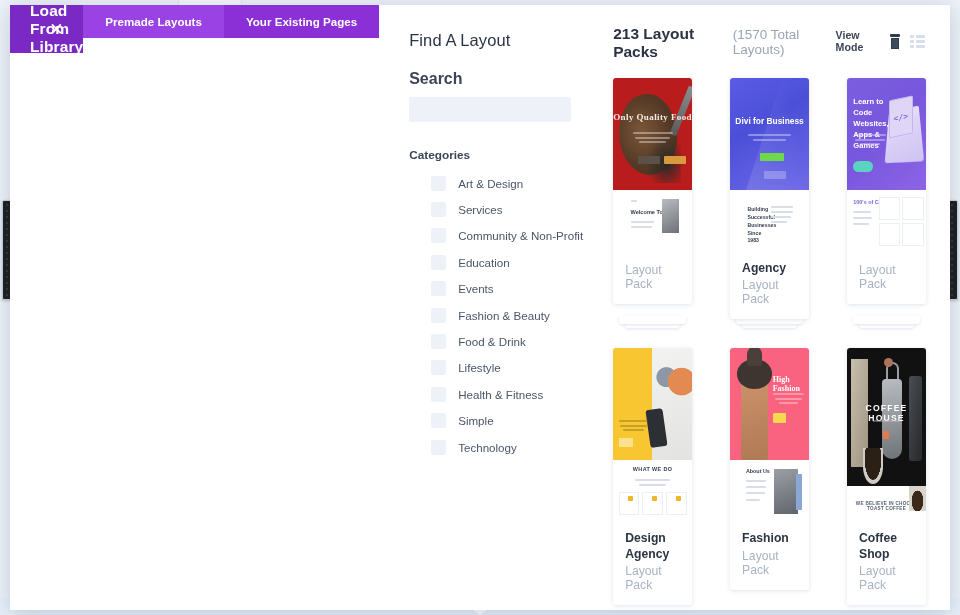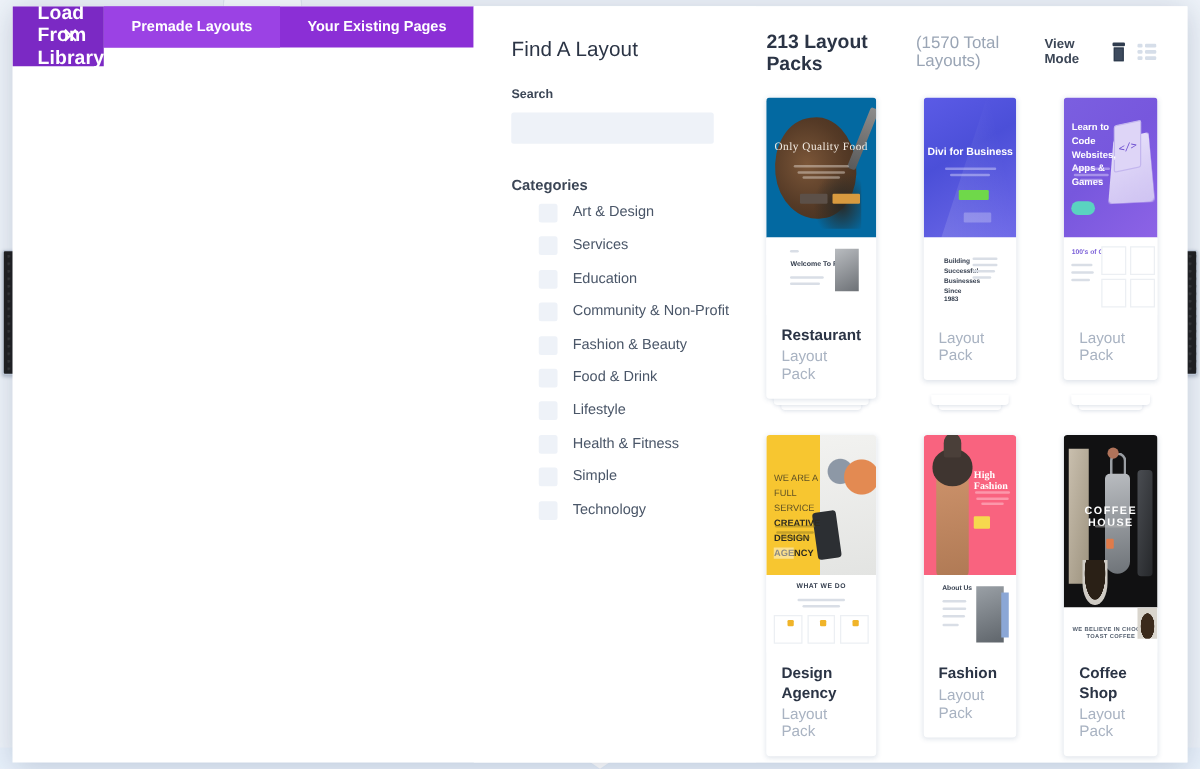--- a/index.html
+++ b/index.html
@@ -102,36 +102,36 @@
   .sidebar {
     width: 226px; flex: 0 0 226px;
     padding: 26px 18px 10px 30px;
     background: #fff;
   }
   .sidebar h2 {
     font-size: 16.5px; color: #2b3445; font-weight: normal;
     margin-bottom: 20px; letter-spacing: .1px;
   }
   .field-label {
-    font-size: 10px; color: #3c4656; font-weight: bold;
+    font-size: 16px; color: #3c4656; font-weight: bold;
     margin-bottom: 9px;
   }
   .search-box {
     width: 162px; height: 25px;
     background: #eef2f8; border: none; border-radius: 2px;
     outline: none; padding: 0 8px;
     font-size: 11.5px; color: #3c4656;
     font-family: "Liberation Sans", sans-serif;
   }
   .cat-title {
     font-size: 11.8px; color: #3c4656; font-weight: bold;
     margin: 26px 0 8px 0;
   }
   .cat-row {
-    display: flex; 
+    display: flex; align-items: center;
     height: 26.4px; cursor: pointer; padding-left: 22px;
   }
   .cat-box {
     width: 15px; height: 15px; flex: 0 0 15px;
     background: #eef2f8; border-radius: 2px;
     margin-right: 12px;
   }
   .cat-label { font-size: 11.6px; color: #4a5668; }
 
   
@@ -193,21 +193,21 @@
     font-family:"Liberation Serif", serif;
   }
   .lines { position:absolute; left:0; right:0; }
   .lines i {
     display:block; height:2px; margin:2.5px auto;
     background: currentColor; opacity:.45; border-radius:1px;
   }
   .btn-pill { display:inline-block; height:8px; border-radius:1px; }
 
   
-  .t-rest { background:#0369a1; }
+  .t-rest { background:#b91c1c;font-weight:bold; }
   .t-rest .board {
     position:absolute; left:8%; top:14%; width:74%; height:72%;
     background: radial-gradient(ellipse at 40% 45%, #7b5638 0%, #553a26 55%, #3f2c1d 100%);
     border-radius: 50% 46% 48% 50%/52% 50% 50% 48%;
     transform: rotate(-6deg);
   }
   .t-rest .knife {
     position:absolute; right:8%; top:6%; width:7px; height:46%;
     background: linear-gradient(180deg,#8c8c8c,#5a5a5a);
     transform: rotate(22deg); border-radius:2px;
@@ -381,25 +381,29 @@
       <div class="cat-row">
         <span class="cat-box"></span>
         <span class="cat-label">Art &amp; Design</span>
       </div>
       <div class="cat-row">
         <span class="cat-box"></span>
         <span class="cat-label">Services</span>
       </div>
       <div class="cat-row">
         <span class="cat-box"></span>
+        <span class="cat-label">Community &amp; Non-Profit</span>
+      </div>
+      <div class="cat-row">
+        <span class="cat-box"></span>
         <span class="cat-label">Education</span>
       </div>
       <div class="cat-row">
         <span class="cat-box"></span>
-        <span class="cat-label">Community &amp; Non-Profit</span>
+        <span class="cat-label">Events</span>
       </div>
       <div class="cat-row">
         <span class="cat-box"></span>
         <span class="cat-label">Fashion &amp; Beauty</span>
       </div>
       <div class="cat-row">
         <span class="cat-box"></span>
         <span class="cat-label">Food &amp; Drink</span>
       </div>
       <div class="cat-row">
@@ -461,21 +465,20 @@
               <div style="position:absolute;top:64%;left:31%;"><span class="btn-pill" style="width:22px;background:#5c5048;"></span><span class="btn-pill" style="width:22px;background:#d89a3f;margin-left:4px;"></span></div>
             </div>
             <div class="thumb-sub">
               <div class="sub-h" style="left:22%;top:30%;font-size:5.6px;">Welcome To Rosa</div>
               <div class="sub-line" style="left:22%;top:16%;width:8%;"></div>
               <div class="sub-line" style="left:22%;top:50%;width:30%;"></div>
               <div class="sub-line" style="left:22%;top:58%;width:27%;"></div>
               <div class="sub-img" style="left:62%;top:15%;width:22%;height:54%;background:linear-gradient(150deg,#b9bcc0,#6d7176);"></div>
             </div>
             <div class="card-meta">
-              <div class="card-title">Restaurant</div>
               <div class="card-sub">Layout Pack</div>
             </div>
           </div>
         </div>
 
         <div class="card-wrap">
           <div class="stack2"></div>
           <div class="stack1"></div>
           <div class="card">
             <div class="thumb t-agency">
@@ -488,20 +491,21 @@
               <div style="position:absolute;top:62%;left:38%;"><span class="btn-pill" style="width:24px;background:#6fd84a;"></span><span class="btn-pill" style="width:22px;background:rgba(255,255,255,.25);margin-left:4px;"></span></div>
             </div>
             <div class="thumb-sub">
               <div class="sub-h" style="left:22%;top:26%;font-size:5.2px;width:26%;line-height:1.5;">Building Successful Businesses Since 1983</div>
               <div class="sub-line" style="left:52%;top:26%;width:28%;"></div>
               <div class="sub-line" style="left:52%;top:34%;width:28%;"></div>
               <div class="sub-line" style="left:52%;top:42%;width:25%;"></div>
               <div class="sub-line" style="left:52%;top:50%;width:20%;"></div>
             </div>
             <div class="card-meta">
+              <div class="card-title">Agency</div>
               <div class="card-sub">Layout Pack</div>
             </div>
           </div>
         </div>
 
         <div class="card-wrap">
           <div class="stack2"></div>
           <div class="stack1"></div>
           <div class="card">
             <div class="thumb t-lms">
@@ -531,25 +535,20 @@
           </div>
         </div>
 
         <div class="card-wrap">
 
           <div class="card">
             <div class="thumb t-design">
               <div class="ypanel"></div>
               <div class="photo"></div>
               <div class="phone"></div>
-              <div class="dtitle">
-                <span class="thin">WE ARE A FULL SERVICE</span><br>
-                <span>CREATIVE</span><br>
-                <span>DESIGN AGENCY</span>
-              </div>
               <div class="lines" style="top:62%;left:7%;width:38%;color:#8a7420;">
                   <i style="width:96%"></i>
                   <i style="width:92%"></i>
                   <i style="width:72%"></i>
                 </div>
               <div style="position:absolute;left:7%;bottom:12%;width:18%;height:9px;background:rgba(255,255,255,.45);"></div>
             </div>
             <div class="thumb-sub">
               <div class="sub-h" style="left:0;right:0;text-align:center;top:10%;font-size:5.4px;letter-spacing:.4px;">WHAT WE DO</div>
               <div class="sub-line" style="left:28%;top:30%;width:44%;"></div>

